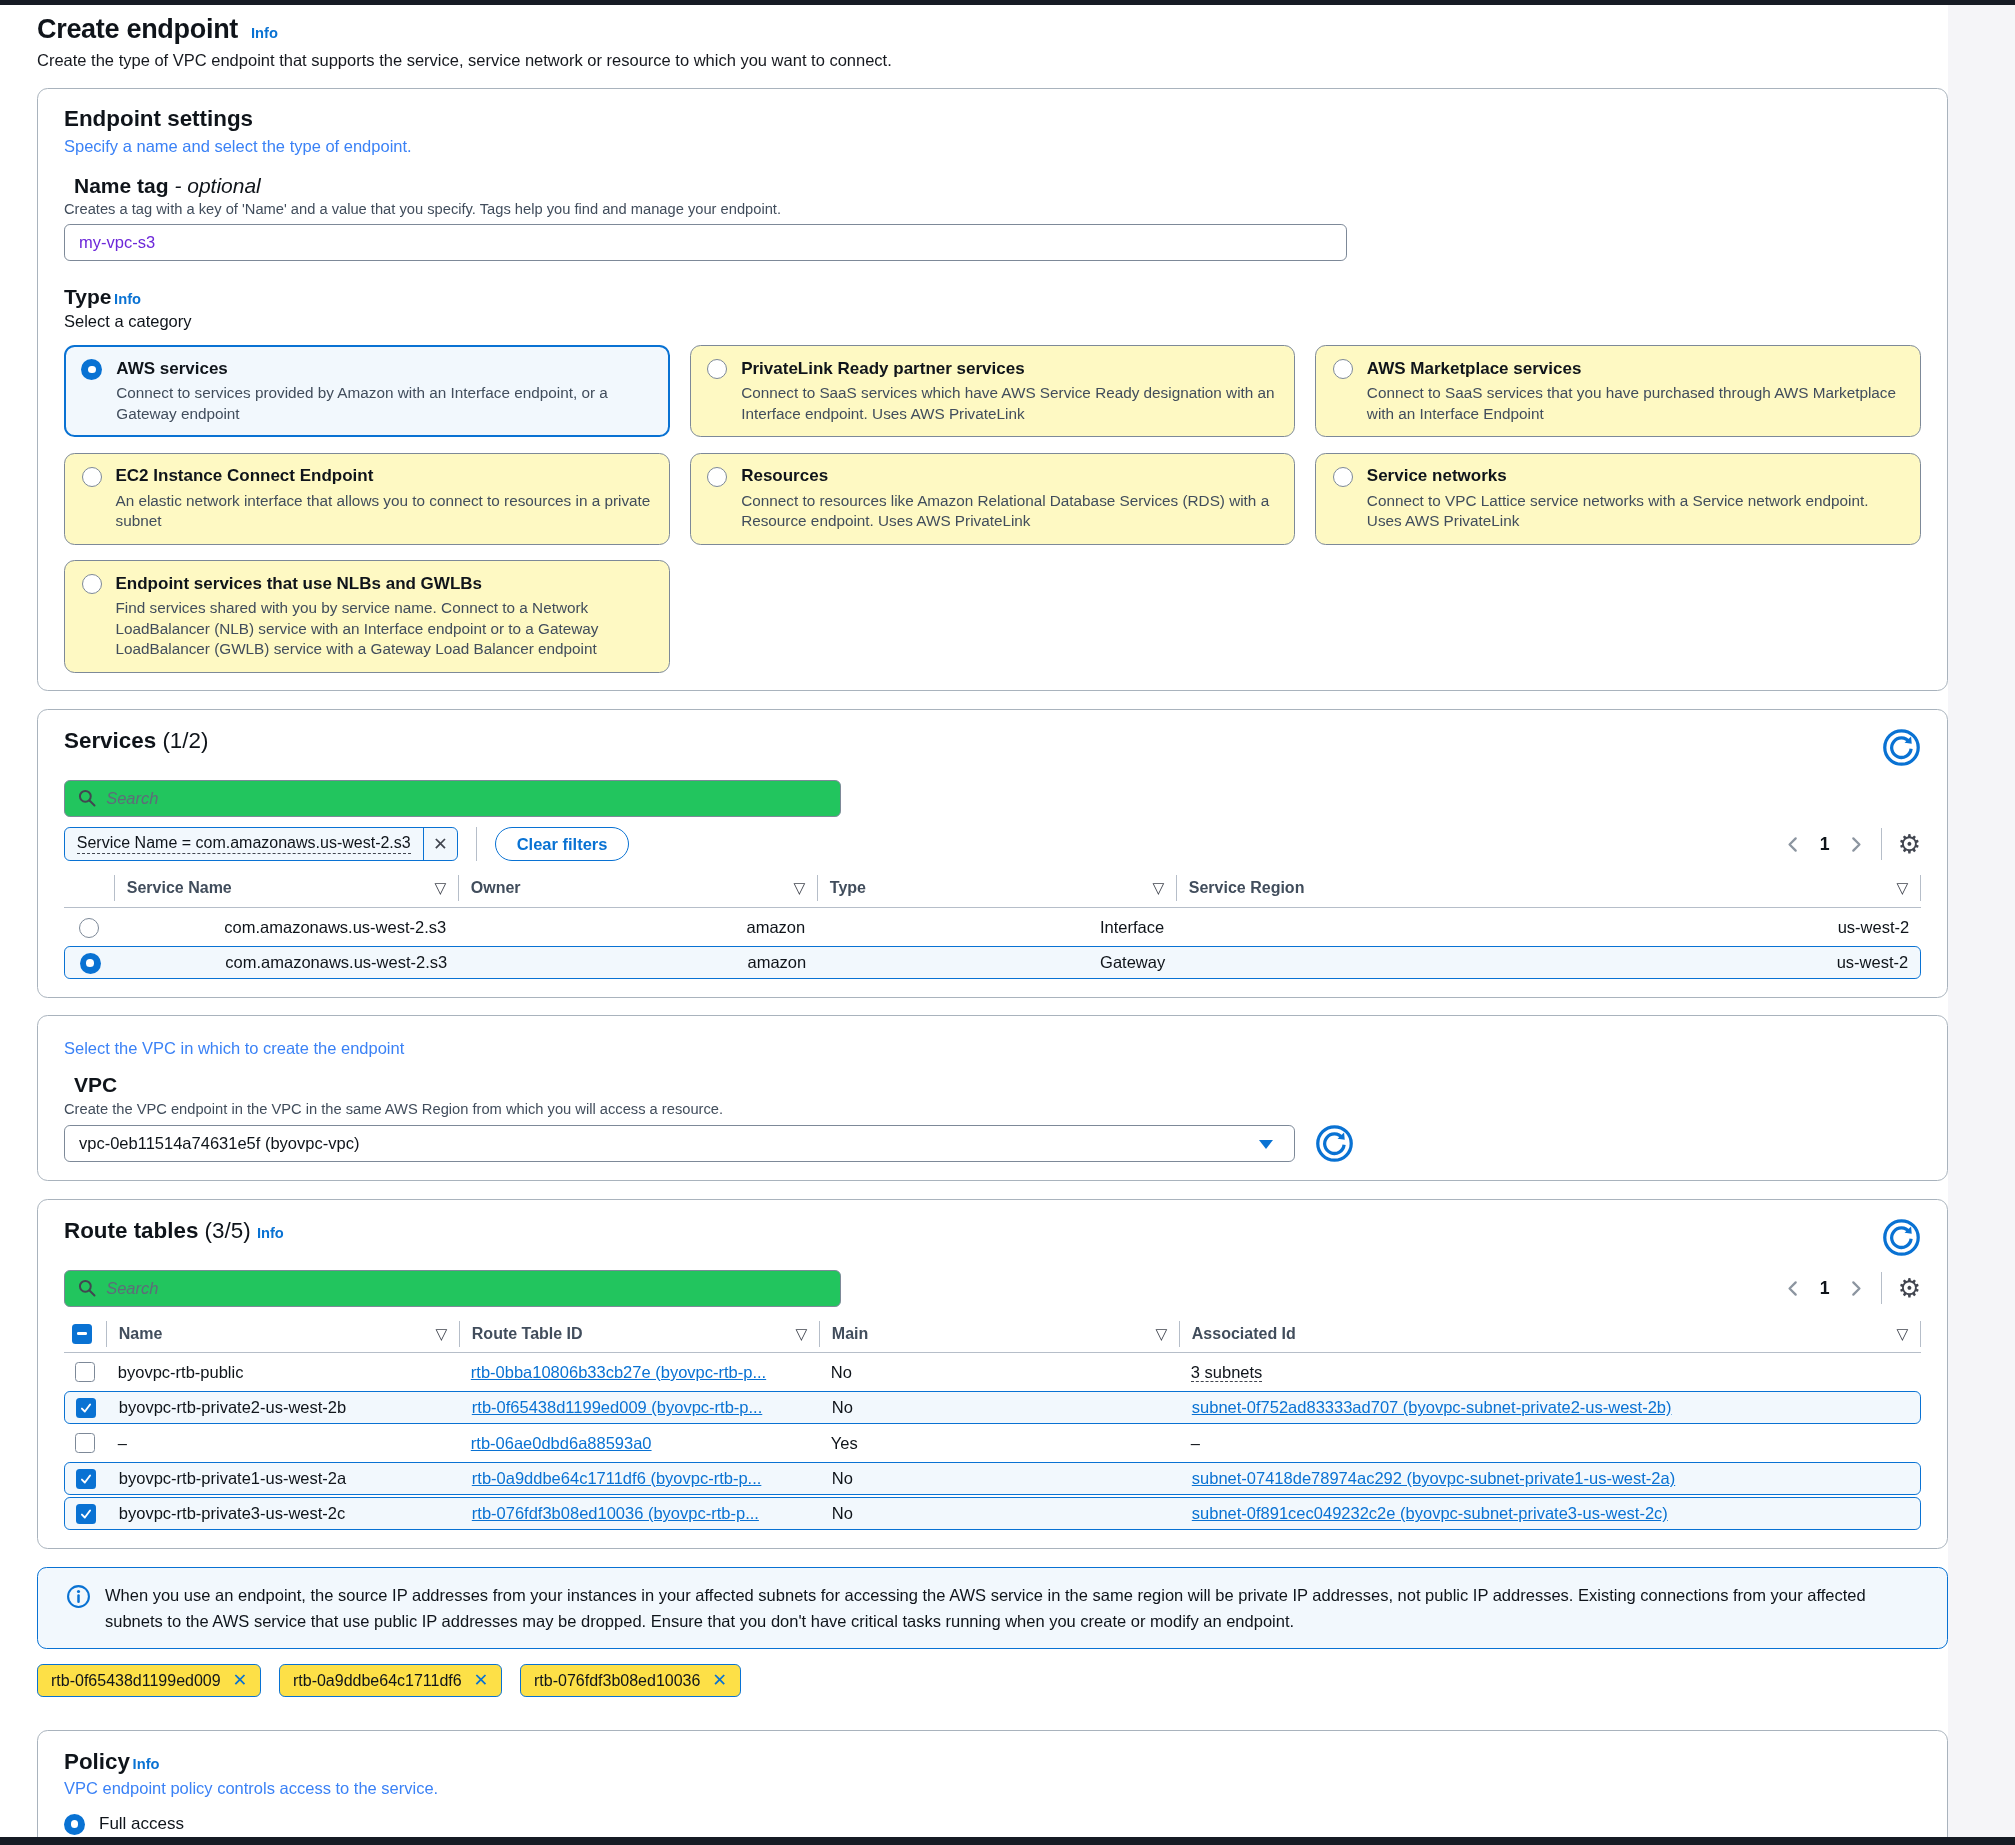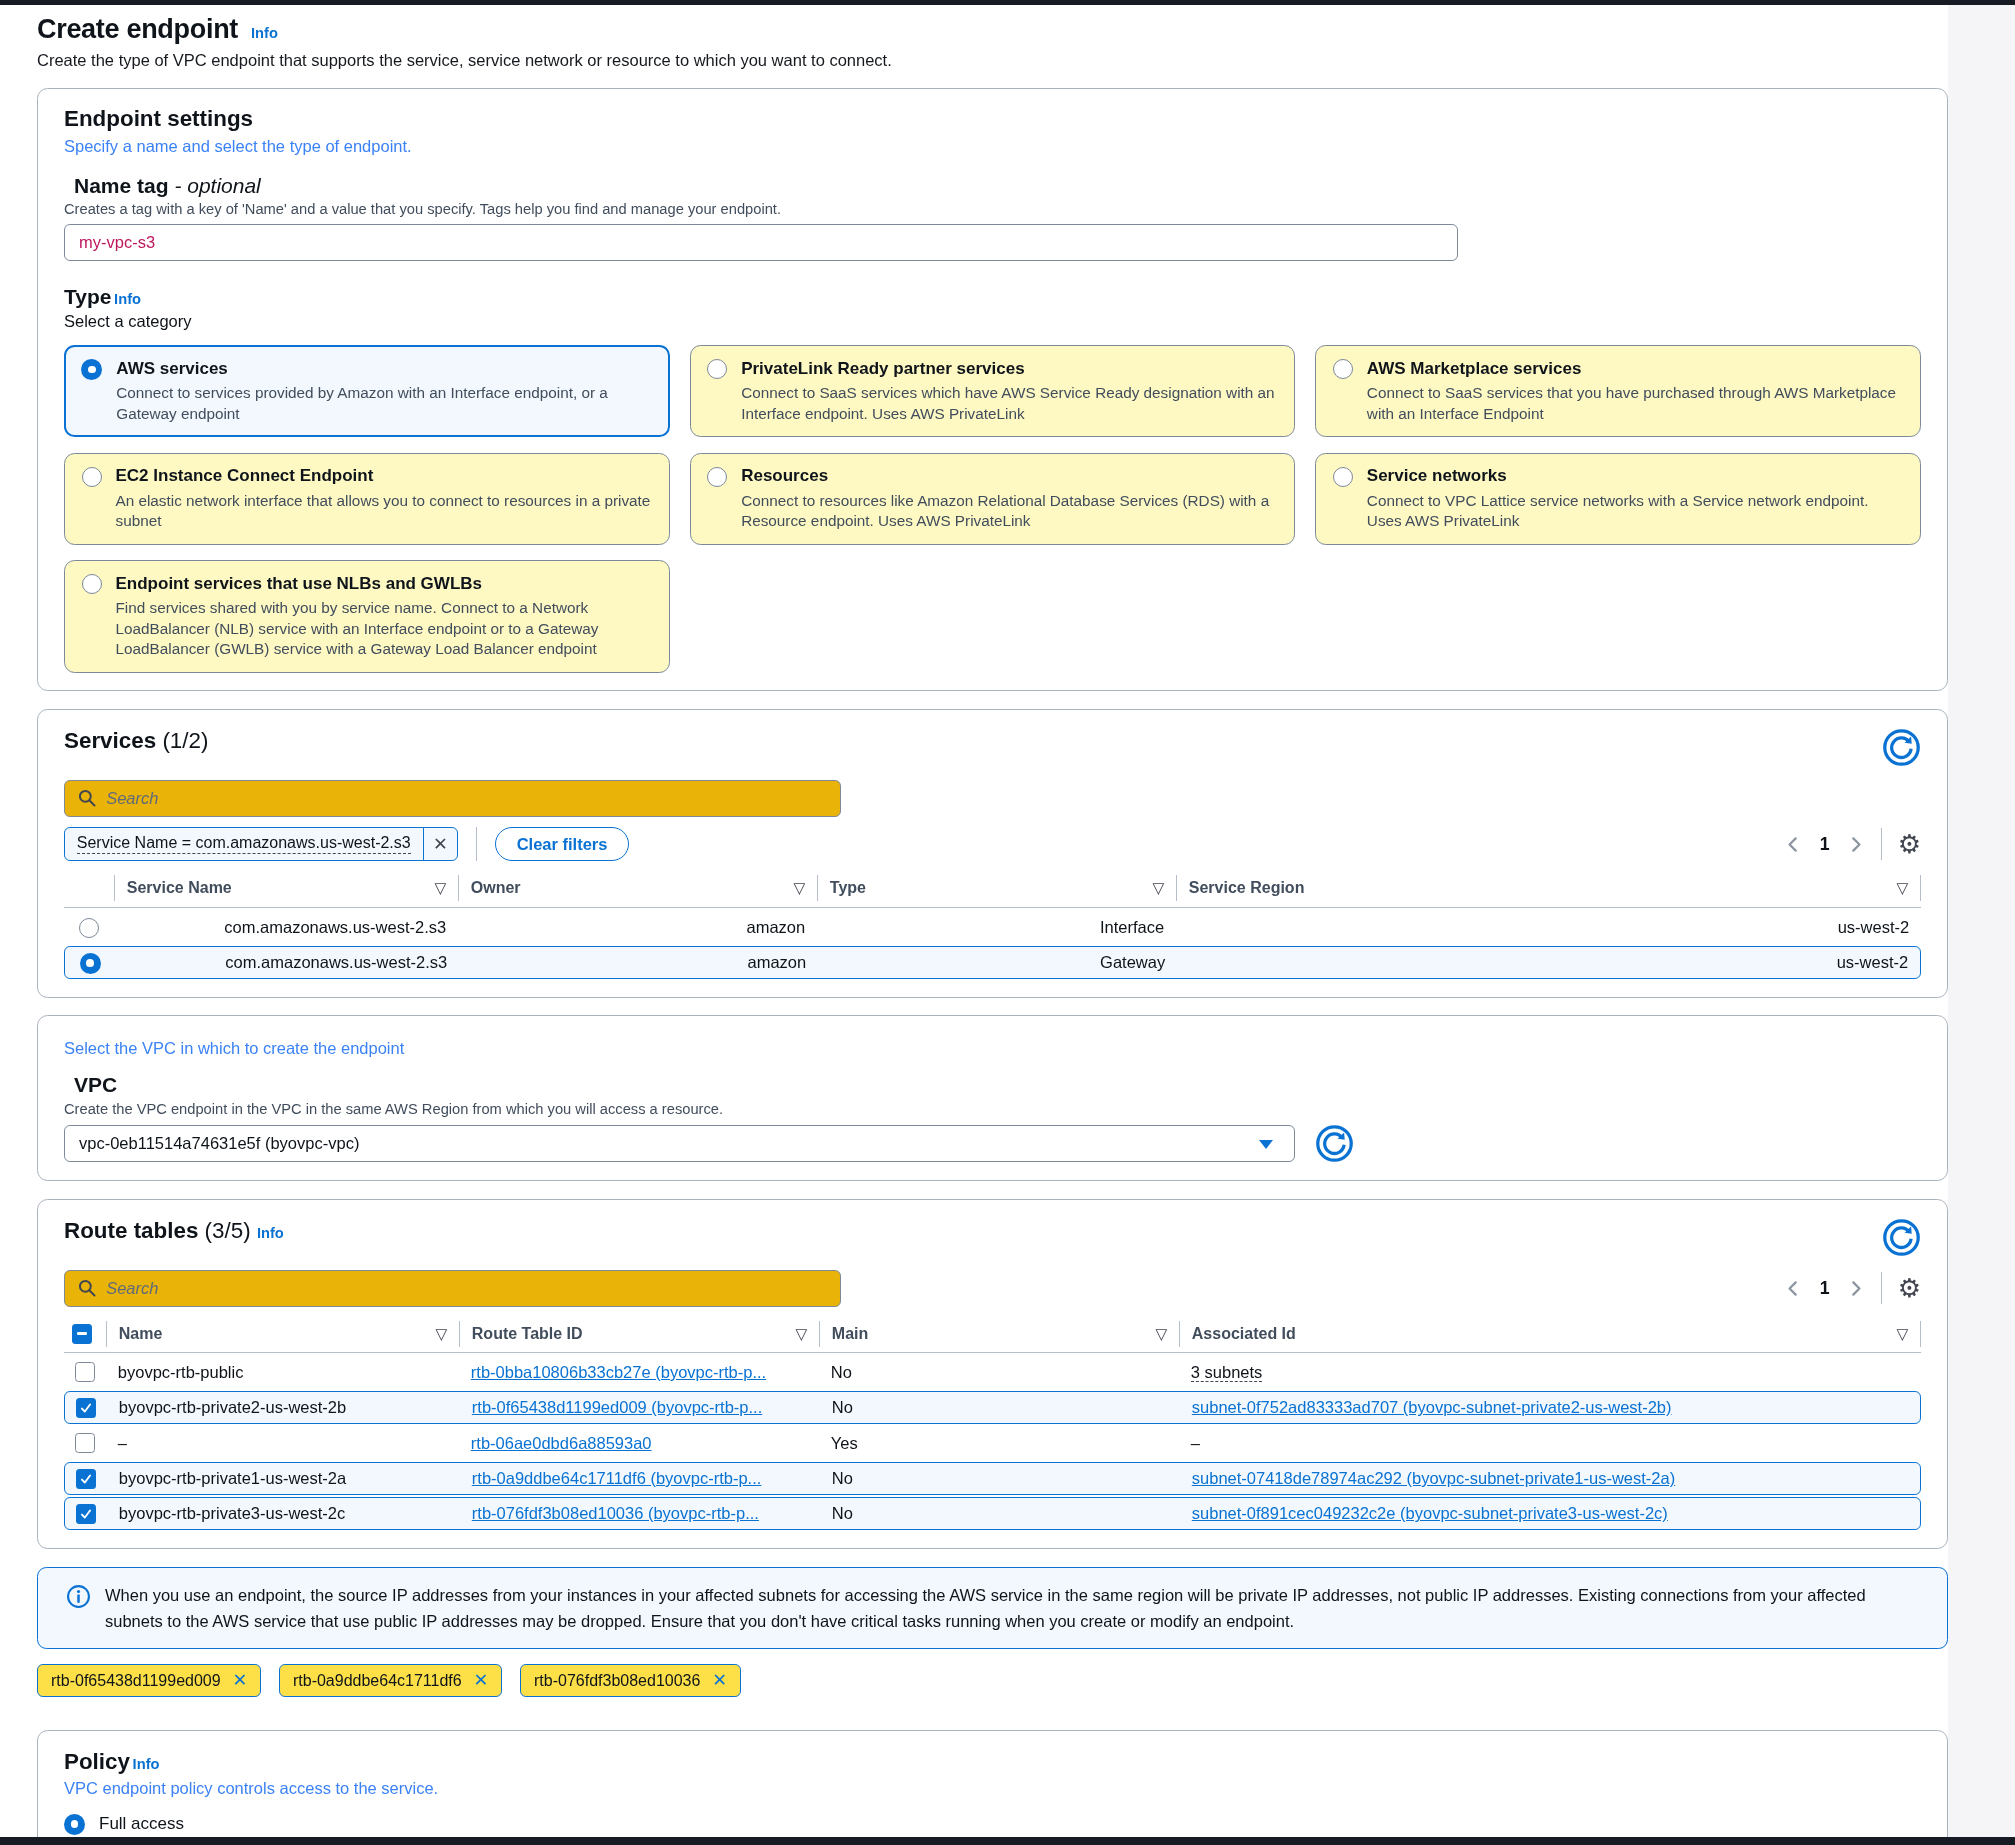--- a/index.html
+++ b/index.html
@@ -19,41 +19,41 @@
   .card { background:#fff; border:1.2px solid #a9b3bd; border-radius:10.6px; padding:17.7px 26px; margin-top:17.7px; }
 
   h2.sec-title { font-size:22.4px; font-weight:700; }
   .sec-count { font-weight:400; }
   .card-sub { margin-top:4.7px; font-size:16.5px; color:#3b82f6; }
 
   .field-label { margin-top:17.7px; font-size:21px; font-weight:700;margin-left:10px; }
   .optional { font-weight:400; font-style:italic; }
   .help { margin-top:3.5px; font-size:14.7px; color:#414d5c; }
 
-  .text-input { margin-top:7px; width:1394px; height:37px; border:1.2px solid #7d8998; border-radius:5.9px;
-    font-family:"Liberation Sans",sans-serif; font-size:16.5px; color:#be185d; padding:16px 14px; outline:none; display:block; background:#fff;}
+  .text-input { margin-top:7px; width:1283px; height:37px; border:1.2px solid #7d8998; border-radius:5.9px;
+    font-family:"Liberation Sans",sans-serif; font-size:16.5px; color:#6d28d9; padding:16px 14px; outline:none; display:block; background:#fff;}
 
   h3.type-title { margin-top:23.6px; font-size:21px; font-weight:700; display:inline-block; }
   .type-sub { margin-top:3.5px; font-size:16.5px; }
 
   .cat-grid { display:grid; grid-template-columns:repeat(3,1fr); column-gap:20px; row-gap:15.3px; margin-top:14px; }
   .cat-card { border:1.2px solid #7d8998; border-radius:10.6px; padding:11.8px 16.5px; display:flex; gap:14px; background:#fef9c3; cursor:pointer; }
   .cat-card.selected { border:2.4px solid #0972d3; background:#f2f8fd; padding:10.6px 15.3px; }
   .cat-title { font-size:17px; font-weight:700; line-height:22.4px; }
   .cat-desc { margin-top:2.9px; font-size:15.3px; line-height:20.6px; color:#414d5c; }
 
   .radio { flex:0 0 auto; width:20px; height:20px; border-radius:50%; border:1.8px solid #7d8998; background:#fff; position:relative; margin-top:1.2px; cursor:pointer; }
   .radio.on { border:none; background:#0972d3; width:21px; height:21px; }
   .radio.on::after { content:""; position:absolute; left:50%; top:50%; width:7.7px; height:7.7px; margin:-3.8px 0 0 -3.8px; border-radius:50%; background:#fff; }
 
   .sec-head { display:flex; align-items:flex-start; justify-content:space-between; }
 
   .icon-btn { background:none; border:none; cursor:pointer; padding:0; line-height:0; }
 
-  .search-box { margin-top:13px; width:777px; height:37px; border:1.2px solid #7d8998; border-radius:5.9px; display:flex; align-items:center; gap:9.4px; padding:0 11.8px; background:#eab308; }
+  .search-box { margin-top:13px; width:777px; height:37px; border:1.2px solid #7d8998; border-radius:5.9px; display:flex; align-items:center; gap:9.4px; padding:0 11.8px; background:#22c55e; }
   .search-box input { border:none; outline:none; flex:1; font-family:"Liberation Sans",sans-serif; font-size:16.5px; color:#0f141a; background:transparent; }
   .search-box input::placeholder { font-style:italic; color:#5f6b7a; }
 
   .filter-row { margin-top:10.6px; display:flex; align-items:center; gap:17.7px; }
   .filter-chip { display:flex; align-items:stretch; border:1.8px solid #0972d3; border-radius:5.9px; background:#f2f8fd; height:34px; overflow:hidden; }
   .filter-chip-text { display:flex; align-items:center; padding:0 11.8px; font-size:16px; }
   .filter-chip-text span { border-bottom:1.2px dashed #424650; padding-bottom:1.2px; }
   .chip-x { display:flex; align-items:center; padding:0 9.4px; border-left:1.8px solid #0972d3; color:#424650; font-size:17.7px; cursor:pointer; }
   .vdiv { width:1.2px; height:34px; background:#b6bec9; }
   .clear-btn { border:1.8px solid #0972d3; background:#fff; color:#0972d3; font-weight:700; font-size:16.5px;

